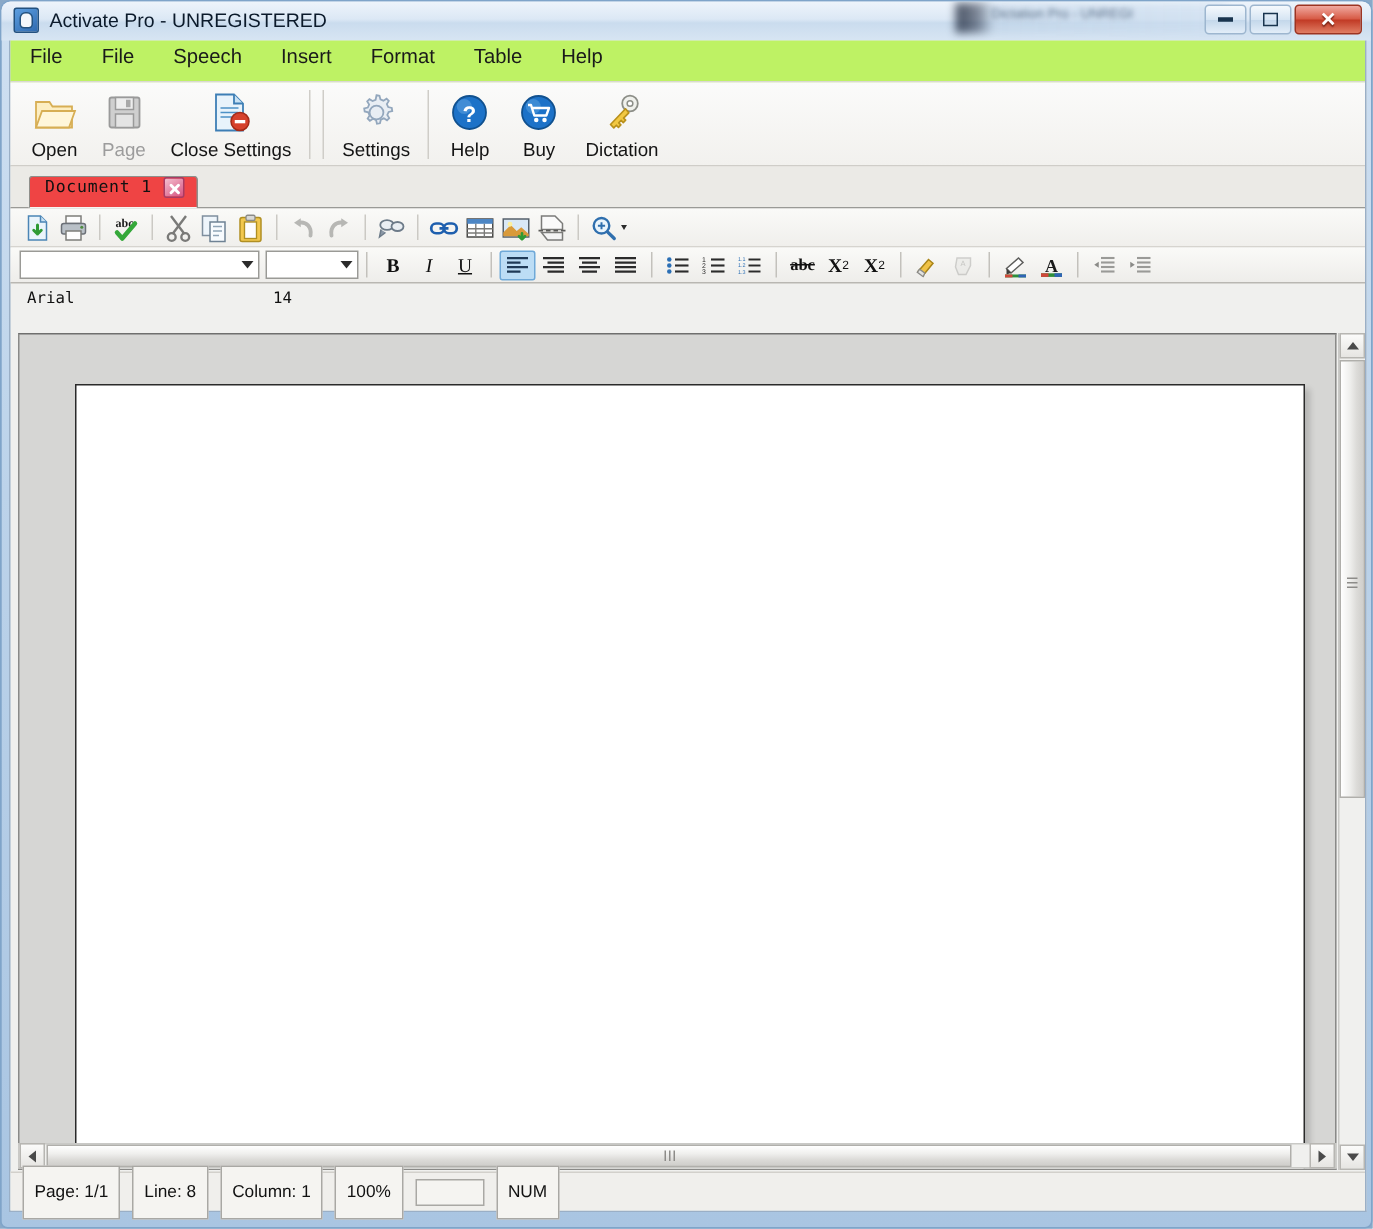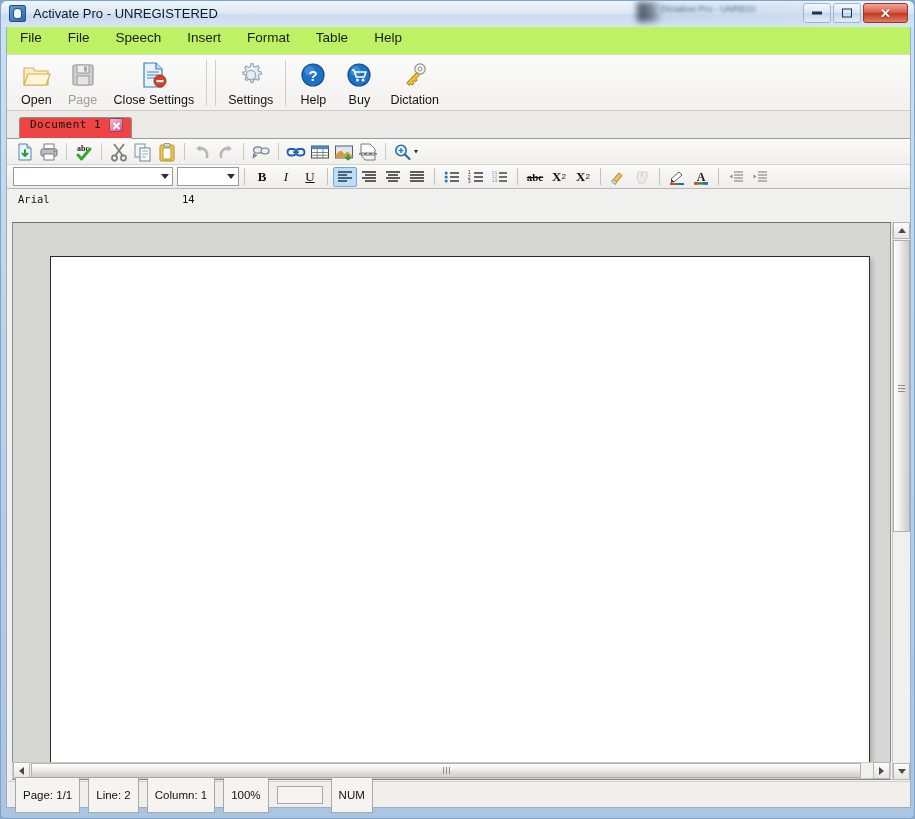--- a/index.html
+++ b/index.html
@@ -684,21 +684,21 @@
             </span>
         </div>
         <div class="sarrow" style="position:absolute;right:0;top:-1px">
           <span class="tri-rt"></span>
         </div>
       </div>
     </div>
 
     <div id="statusbar">
       <div class="spanel">Page: 1/1</div>
-      <div class="spanel">Line: 2</div>
+      <div class="spanel">Line: 8</div>
       <div class="spanel">Column: 1</div>
       <div class="spanel">100%</div>
       <div class="spanel empty"></div>
       <div class="spanel">NUM</div>
     </div>
 
   </div>
 </div>
 
 </body></html>

